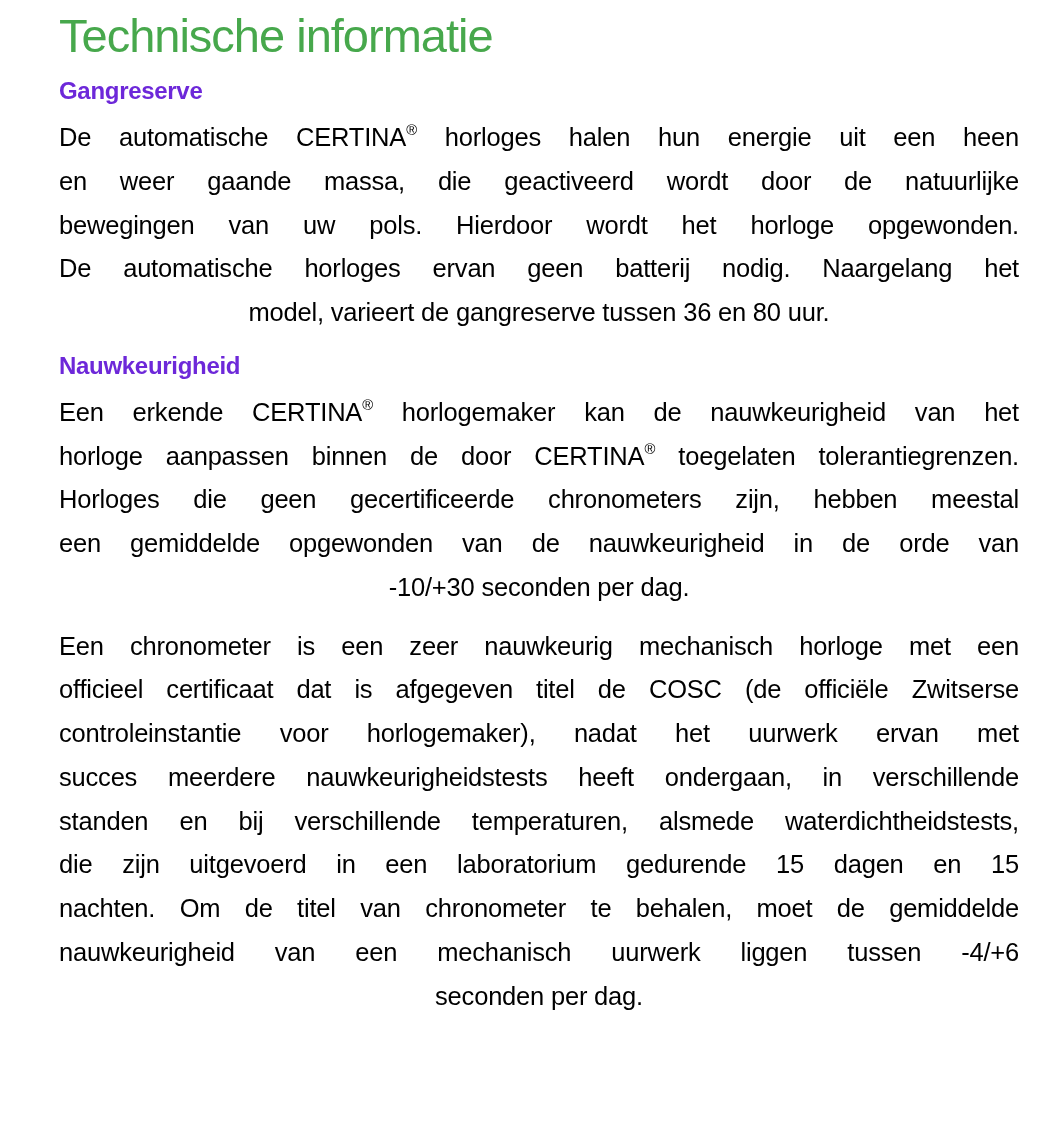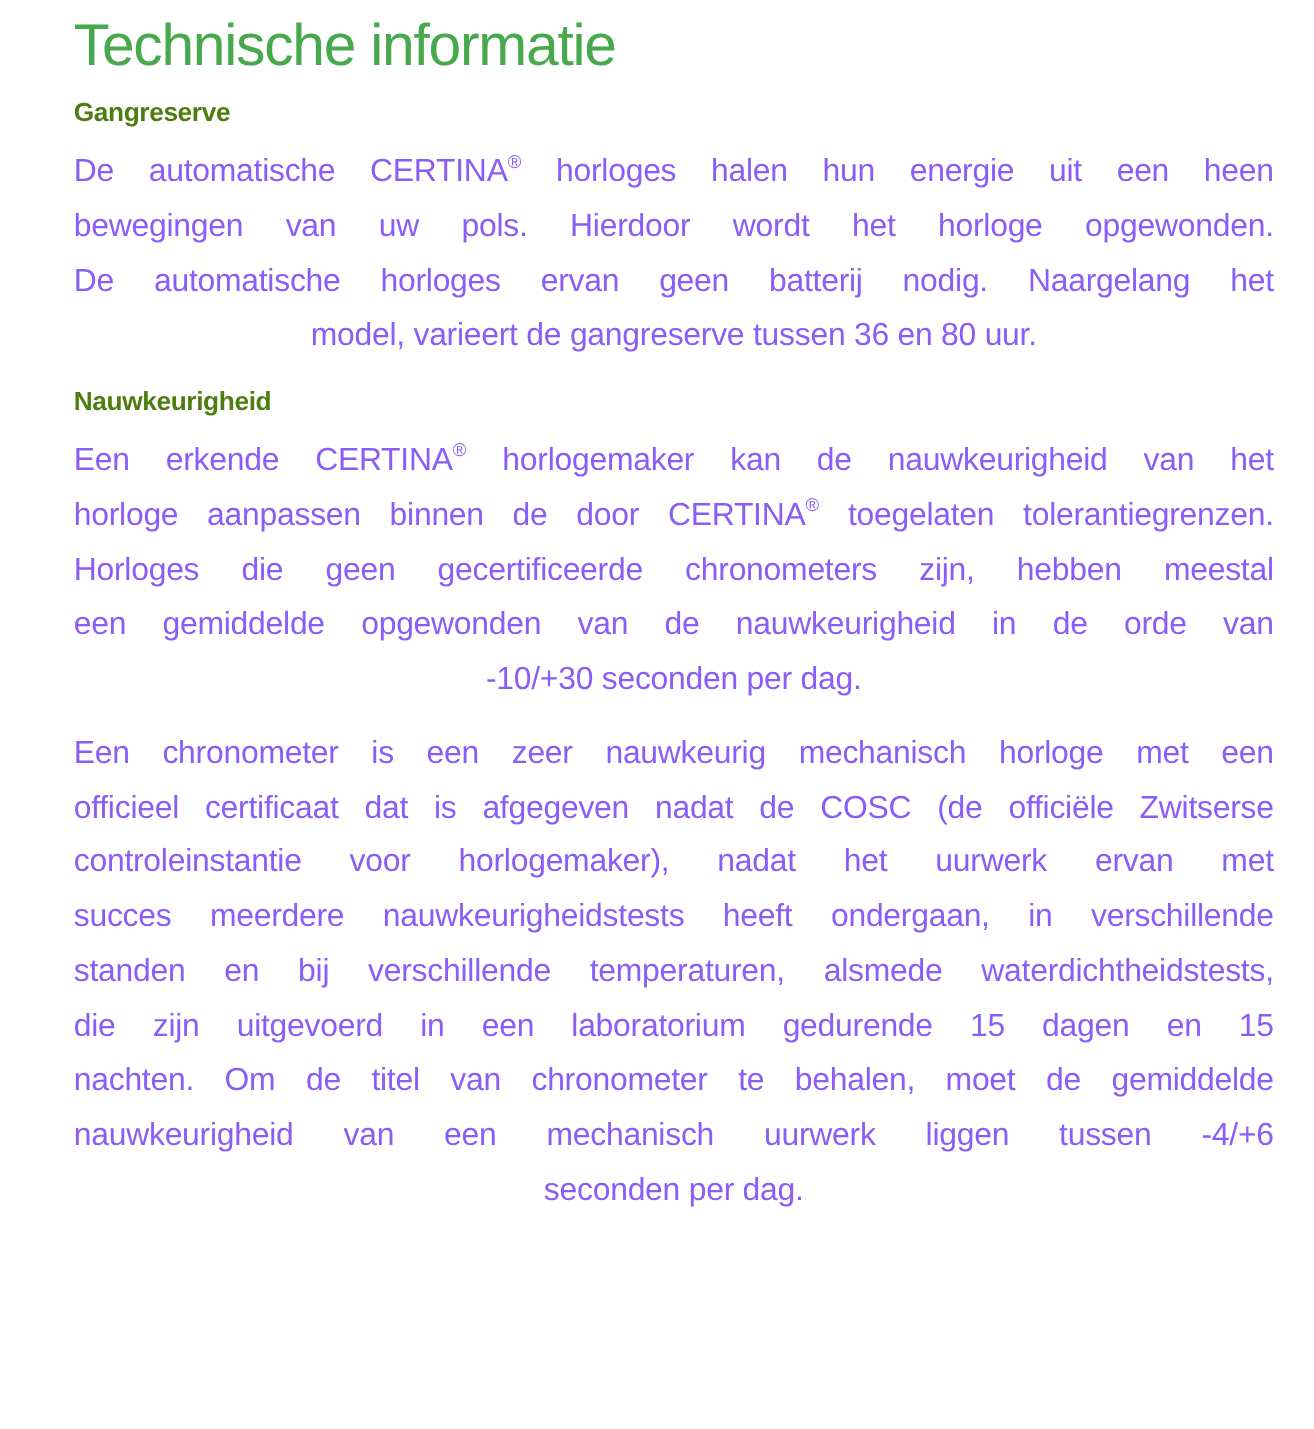--- a/index.html
+++ b/index.html
@@ -20,35 +20,35 @@
   .page-title {
     margin: 0 0 13px 0;
     font-size: 47px;
     line-height: 52px;
     font-weight: 400;
     letter-spacing: -1px;
     color: #47a84c;
   }
   .section-heading {
     margin: 0 0 10px 0;
-    font-size: 21px;
+    font-size: 24px;
     line-height: 31px;
     font-weight: 700;
     letter-spacing: -0.3px;
-    color: #4d7c0f;
+    color: #6d28d9;
   }
   .section-heading.spaced {
     margin-top: 14px;
   }
   .para {
     margin: 0 0 15px 0;
     font-size: 25.5px;
     line-height: 43.75px;
     letter-spacing: -0.2px;
-    color: #8b5cf6;
+    color: #000000;
   }
   .line {
     text-align: justify;
     text-align-last: justify;
     white-space: normal;
   }
   .line.last {
     text-align: center;
     text-align-last: auto;
   }
@@ -65,38 +65,39 @@
 <body>
 
 <div class="page">
 
   <h1 class="page-title">Technische informatie</h1>
 
   <section>
     <h2 class="section-heading">Gangreserve</h2>
     <div class="para">
       <div class="line">De automatische CERTINA<sup class="reg">®</sup> horloges halen hun energie uit een heen</div>
+      <div class="line">en weer gaande massa, die geactiveerd wordt door de natuurlijke</div>
       <div class="line">bewegingen van uw pols. Hierdoor wordt het horloge opgewonden.</div>
       <div class="line">De automatische horloges ervan geen batterij nodig. Naargelang het</div>
       <div class="line last">model, varieert de gangreserve tussen 36 en 80 uur.</div>
     </div>
   </section>
 
   <section>
     <h2 class="section-heading spaced">Nauwkeurigheid</h2>
     <div class="para">
       <div class="line">Een erkende CERTINA<sup class="reg">®</sup> horlogemaker kan de nauwkeurigheid van het</div>
       <div class="line">horloge aanpassen binnen de door CERTINA<sup class="reg">®</sup> toegelaten tolerantiegrenzen.</div>
       <div class="line">Horloges die geen gecertificeerde chronometers zijn, hebben meestal</div>
       <div class="line">een gemiddelde opgewonden van de nauwkeurigheid in de orde van</div>
       <div class="line last">-10/+30 seconden per dag.</div>
     </div>
     <div class="para">
       <div class="line">Een chronometer is een zeer nauwkeurig mechanisch horloge met een</div>
-      <div class="line">officieel certificaat dat is afgegeven nadat de COSC (de officiële Zwitserse</div>
+      <div class="line">officieel certificaat dat is afgegeven titel de COSC (de officiële Zwitserse</div>
       <div class="line">controleinstantie voor horlogemaker), nadat het uurwerk ervan met</div>
       <div class="line">succes meerdere nauwkeurigheidstests heeft ondergaan, in verschillende</div>
       <div class="line">standen en bij verschillende temperaturen, alsmede waterdichtheidstests,</div>
       <div class="line">die zijn uitgevoerd in een laboratorium gedurende 15 dagen en 15</div>
       <div class="line">nachten. Om de titel van chronometer te behalen, moet de gemiddelde</div>
       <div class="line">nauwkeurigheid van een mechanisch uurwerk liggen tussen -4/+6</div>
       <div class="line last">seconden per dag.</div>
     </div>
   </section>
 

